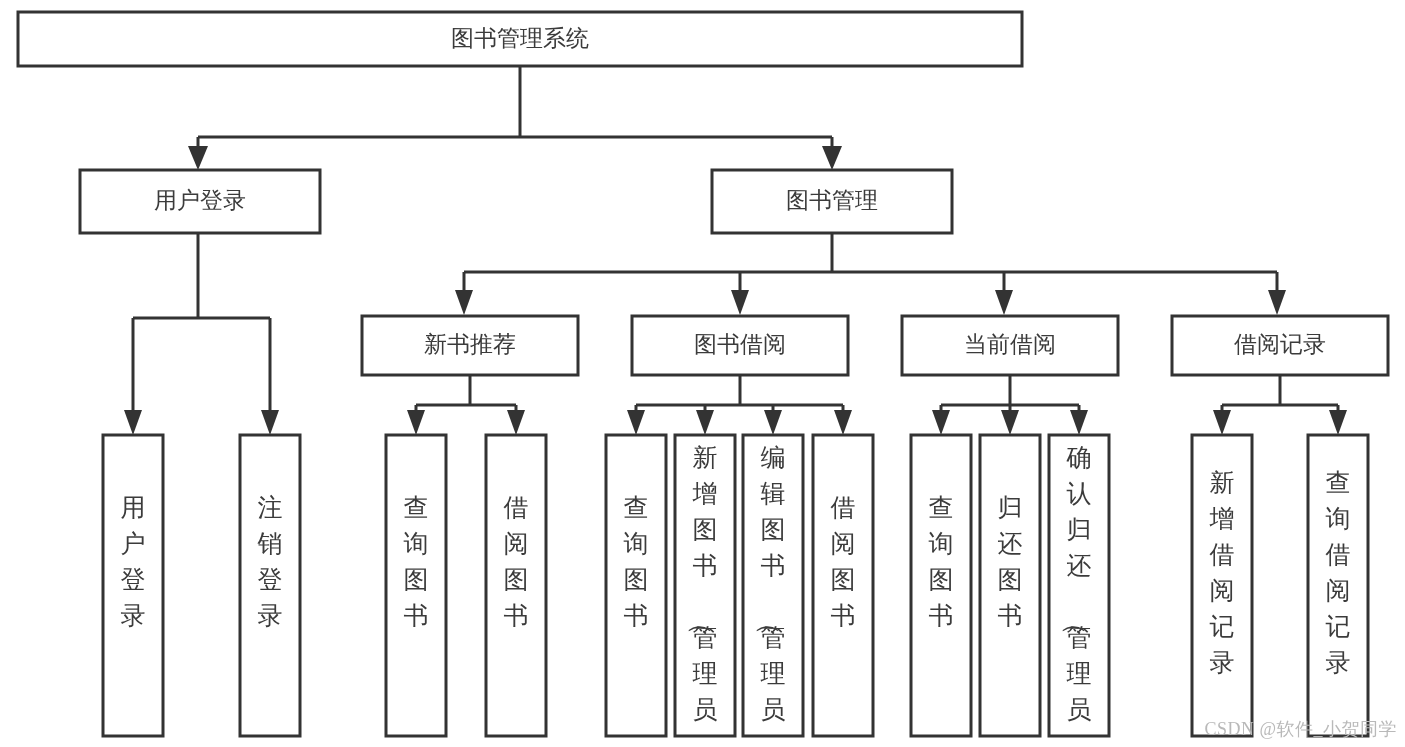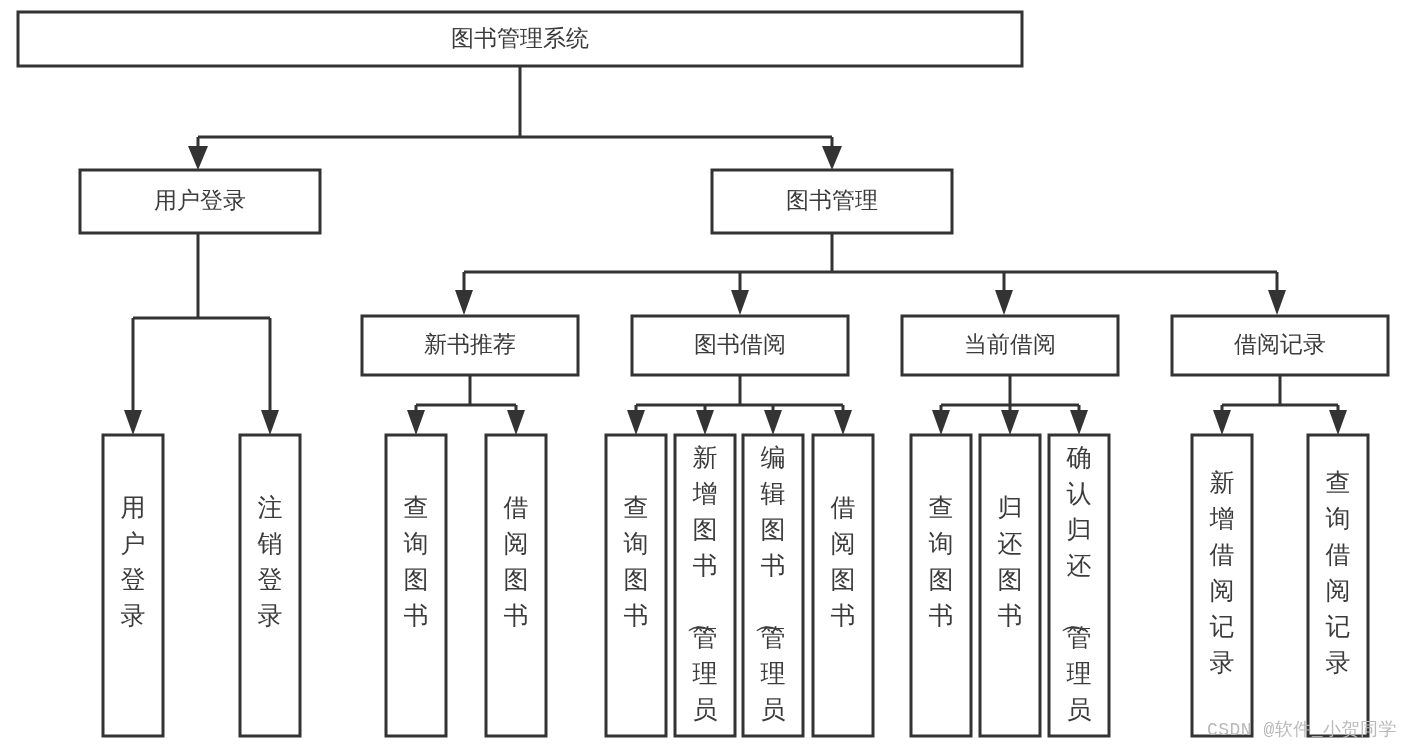--- a/index.html
+++ b/index.html
@@ -47,21 +47,21 @@
     stroke-linecap: butt;
   }
   .arrow-head {
     fill: #333333;
     stroke: none;
   }
   .watermark {
     position: absolute;
     right: 8px;
     bottom: 6px;
-    font-family: Liberation Mono, monospace;
+    font-family: Liberation Serif, serif;
     font-size: 18px;
     color: #b9b9b9;
     letter-spacing: 0.5px;
     white-space: nowrap;
     user-select: none;
     margin-left: 45px;
   }
 </style>
 </head>
 <body>

